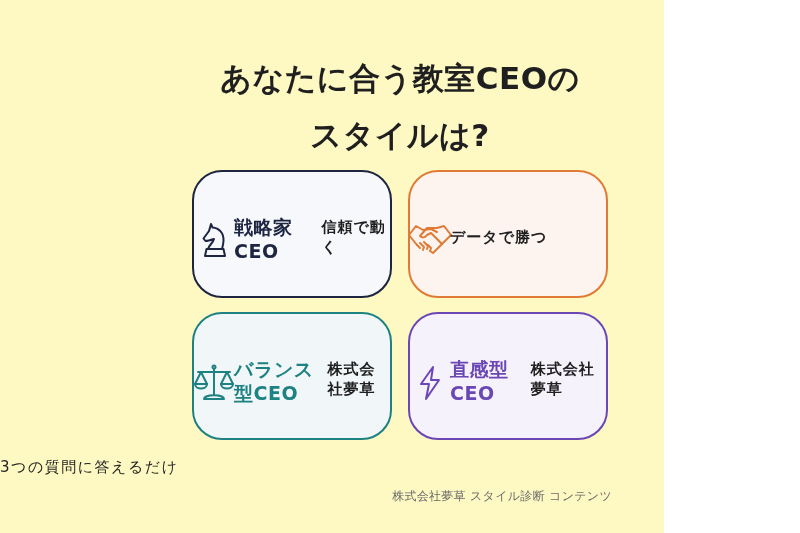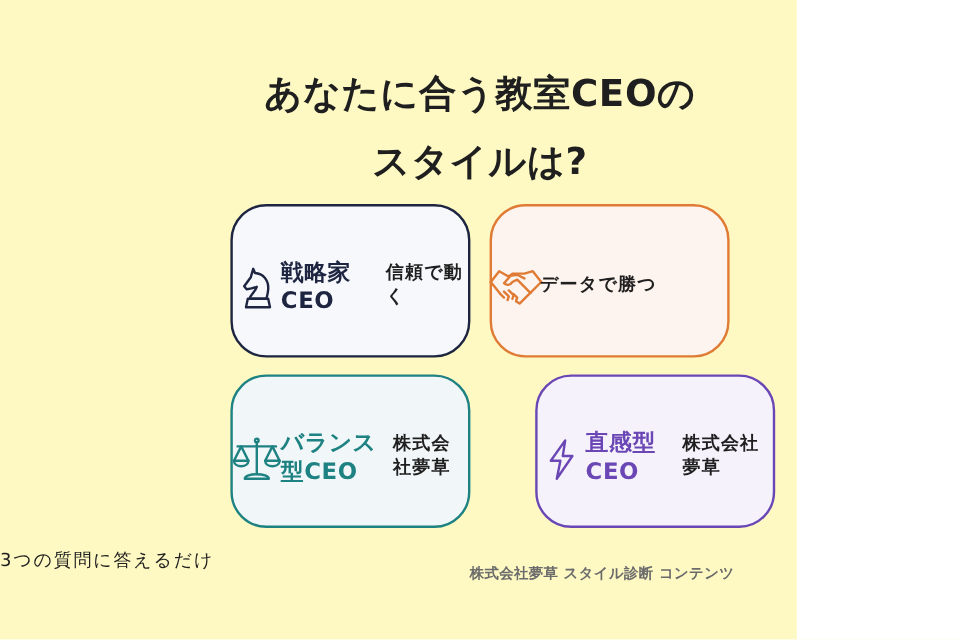--- a/index.html
+++ b/index.html
@@ -33,30 +33,30 @@
     .card .tag {
       margin-top: 5px; font-size: 15px; font-weight: bold; color: #1f1f1f; line-height: 20px;
       letter-spacing: 1px;
     }
     #card-1 { left: 192px; top: 170px; border-color: #1d2540; background: #f6f8fc; }
     #card-1 .name { color: #1d2540; }
     #card-2 { left: 408px; top: 170px; border-color: #e07b35; background: #fdf4ef; }
     #card-2 .name { color: #e07b35; }
     #card-3 { left: 192px; top: 312px; border-color: #1e8182; background: #f1f7f8; }
     #card-3 .name { color: #1e8182; }
-    #card-4 { left: 408px; top: 312px; border-color: #6a47b5; background: #f6f2fc; margin-left: 38px; }
+    #card-4 { left: 408px; top: 312px; border-color: #6a47b5; background: #f6f2fc; }
     #card-4 .name { color: #6a47b5; }
 
     .subline {
       position: absolute; left: 0; width: 800px; top: 458px; text-align: left;
       font-size: 15px; color: #1f1f1f; letter-spacing: 1.5px;
     }
     .footer {
-      position: absolute; right: 52px; top: 470px;
-      font-size: 12px; color: #6b6b6b; letter-spacing: 0.3px; font-weight: bold;
+      position: absolute; right: 52px; top: 488px;
+      font-size: 12px; color: #6b6b6b; letter-spacing: 0.3px;
     }
   </style>
 </head>
 <body>
 
 <div class="page">
 
   <h1 class="title l1">あなたに合う教室CEOの</h1>
   <h1 class="title l2">スタイルは?</h1>
 

